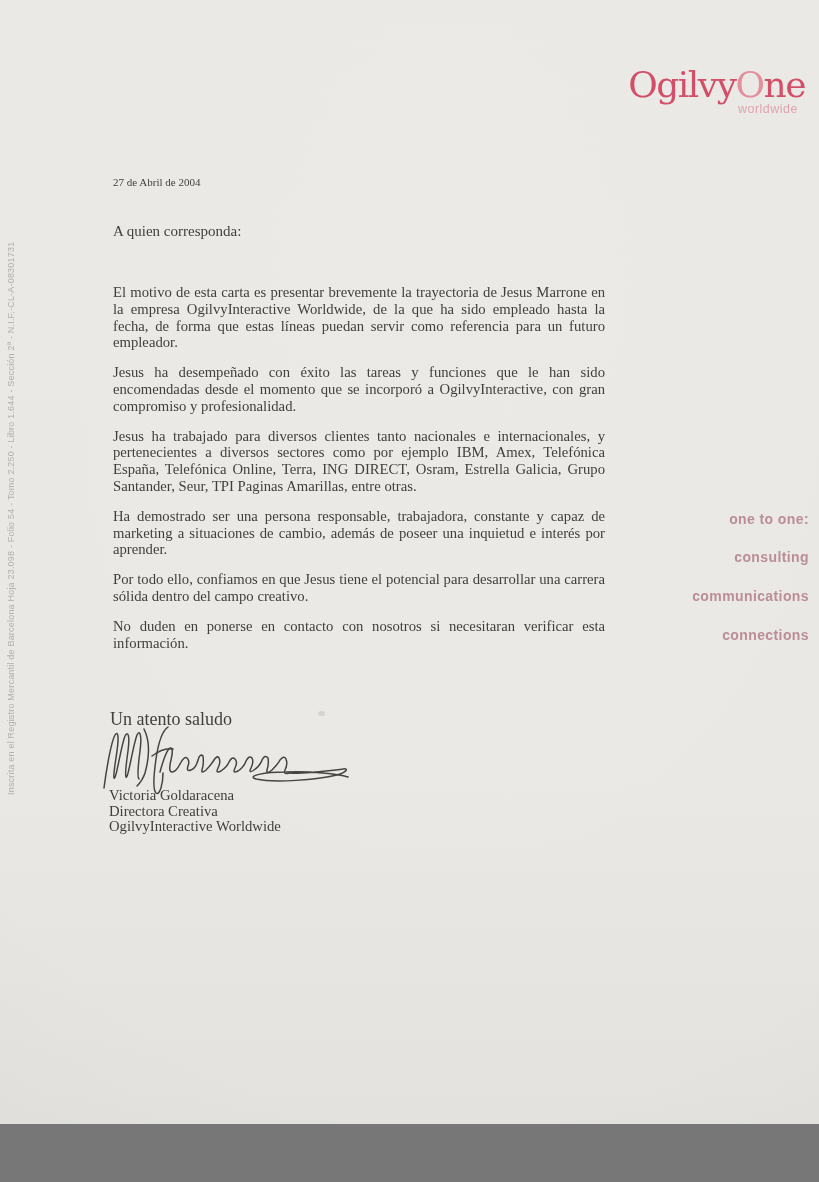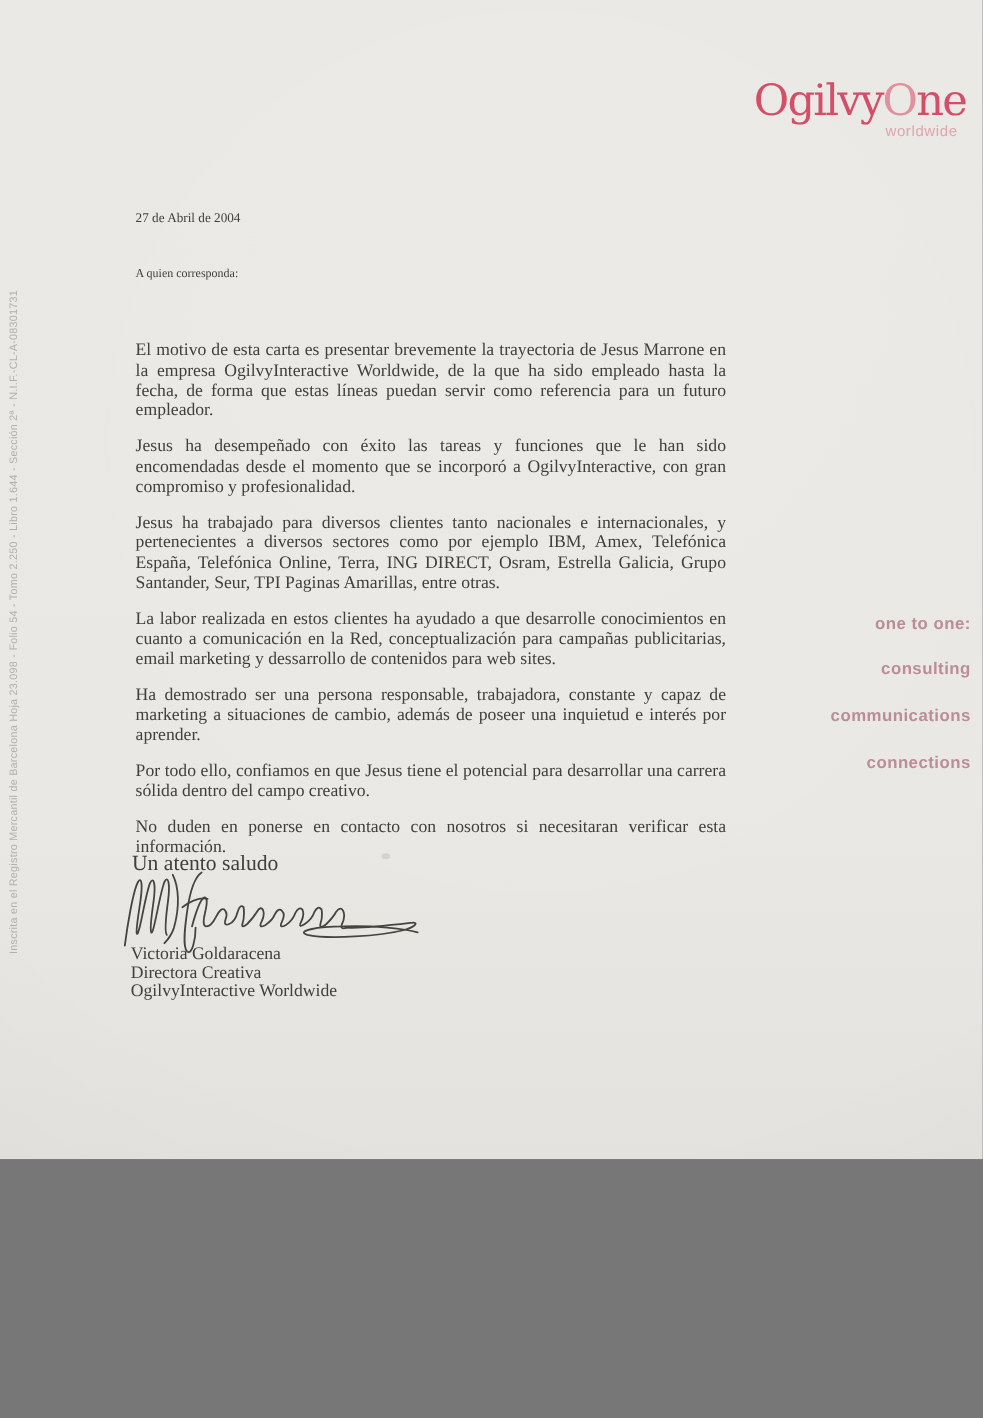--- a/index.html
+++ b/index.html
@@ -1,18 +1,18 @@
 <!DOCTYPE html>
 <html><head>
 <meta charset="utf-8">
 <style>
   html,body{margin:0;padding:0;background:#777;}
   .page{
     position:relative;
-    width:819px;height:966px;
+    width:819px;height:1124px;
     margin:0 auto;
     overflow:hidden;
     background:
       radial-gradient(130% 110% at 55% 38%, rgba(255,255,255,0.06) 0%, rgba(0,0,0,0.0) 55%, rgba(0,0,0,0.045) 100%),
       linear-gradient(180deg,#eae9e5 0%, #e9e8e4 70%, #e3e2de 100%);
     font-family:"Liberation Serif", serif;
     color:#403f3b;
   }
   
   .logo{
@@ -24,21 +24,21 @@
   .logo .lg1{color:#d34f68;}
   .logo .lg2{color:#e2909c;}
   .logo .lg3{color:#d34f68;}
   .logo-sub{
     position:absolute; top:102px; right:21px;
     font-family:"Liberation Sans", sans-serif;
     font-size:12.5px; color:#e0a4ac; letter-spacing:0.5px;text-align:center;
   }
   
   .date{position:absolute; left:113px; top:176px; font-size:11px;}
-  .salutation{position:absolute; left:113px; top:223px; font-size:10px;}
+  .salutation{position:absolute; left:113px; top:223px; font-size:15px;}
   .body-block{
     position:absolute; left:113px; top:284px; width:492px;
   }
   .body-block p{
     margin:0 0 13px 0;
     font-size:14.7px; line-height:16.8px;
     text-align:justify;
   }
   .closing{position:absolute; left:110px; top:709px; font-size:18px;}
   .signature-svg{position:absolute; left:96px; top:720px;}
@@ -88,21 +88,20 @@
   </div>
   <div class="logo-sub">worldwide</div>
 
   <div class="date">27 de Abril de 2004</div>
   <div class="salutation">A quien corresponda:</div>
 
   <div class="body-block">
     <p>El motivo de esta carta es presentar brevemente la trayectoria de Jesus Marrone en la empresa OgilvyInteractive Worldwide, de la que ha sido empleado hasta la fecha, de forma que estas líneas puedan servir como referencia para un futuro empleador.</p>
     <p>Jesus ha desempeñado con éxito las tareas y funciones que le han sido encomendadas desde el momento que se incorporó a OgilvyInteractive, con gran compromiso y profesionalidad.</p>
     <p>Jesus ha trabajado para diversos clientes tanto nacionales e internacionales, y pertenecientes a diversos sectores como por ejemplo IBM, Amex, Telefónica España, Telefónica Online, Terra, ING DIRECT, Osram, Estrella Galicia, Grupo Santander, Seur, TPI Paginas Amarillas, entre otras.</p>
-    <p>La labor realizada en estos clientes ha ayudado a que desarrolle conocimientos en cuanto a comunicación en la Red, conceptualización para campañas publicitarias, email marketing y dessarrollo de contenidos para web sites.</p>
     <p>Ha demostrado ser una persona responsable, trabajadora, constante y capaz de marketing a situaciones de cambio, además de poseer una inquietud e interés por aprender.</p>
     <p>Por todo ello, confiamos en que Jesus tiene el potencial para desarrollar una carrera sólida dentro del campo creativo.</p>
     <p>No duden en ponerse en contacto con nosotros si necesitaran verificar esta información.</p>
   </div>
 
   <div class="closing">Un atento saludo</div>
   <div class="smudge"></div>
 
   <svg class="signature-svg" width="258" height="78" viewBox="0 0 258 78" fill="none">
     <g stroke="#45443f" stroke-width="1.5" stroke-linecap="round" fill="none">

